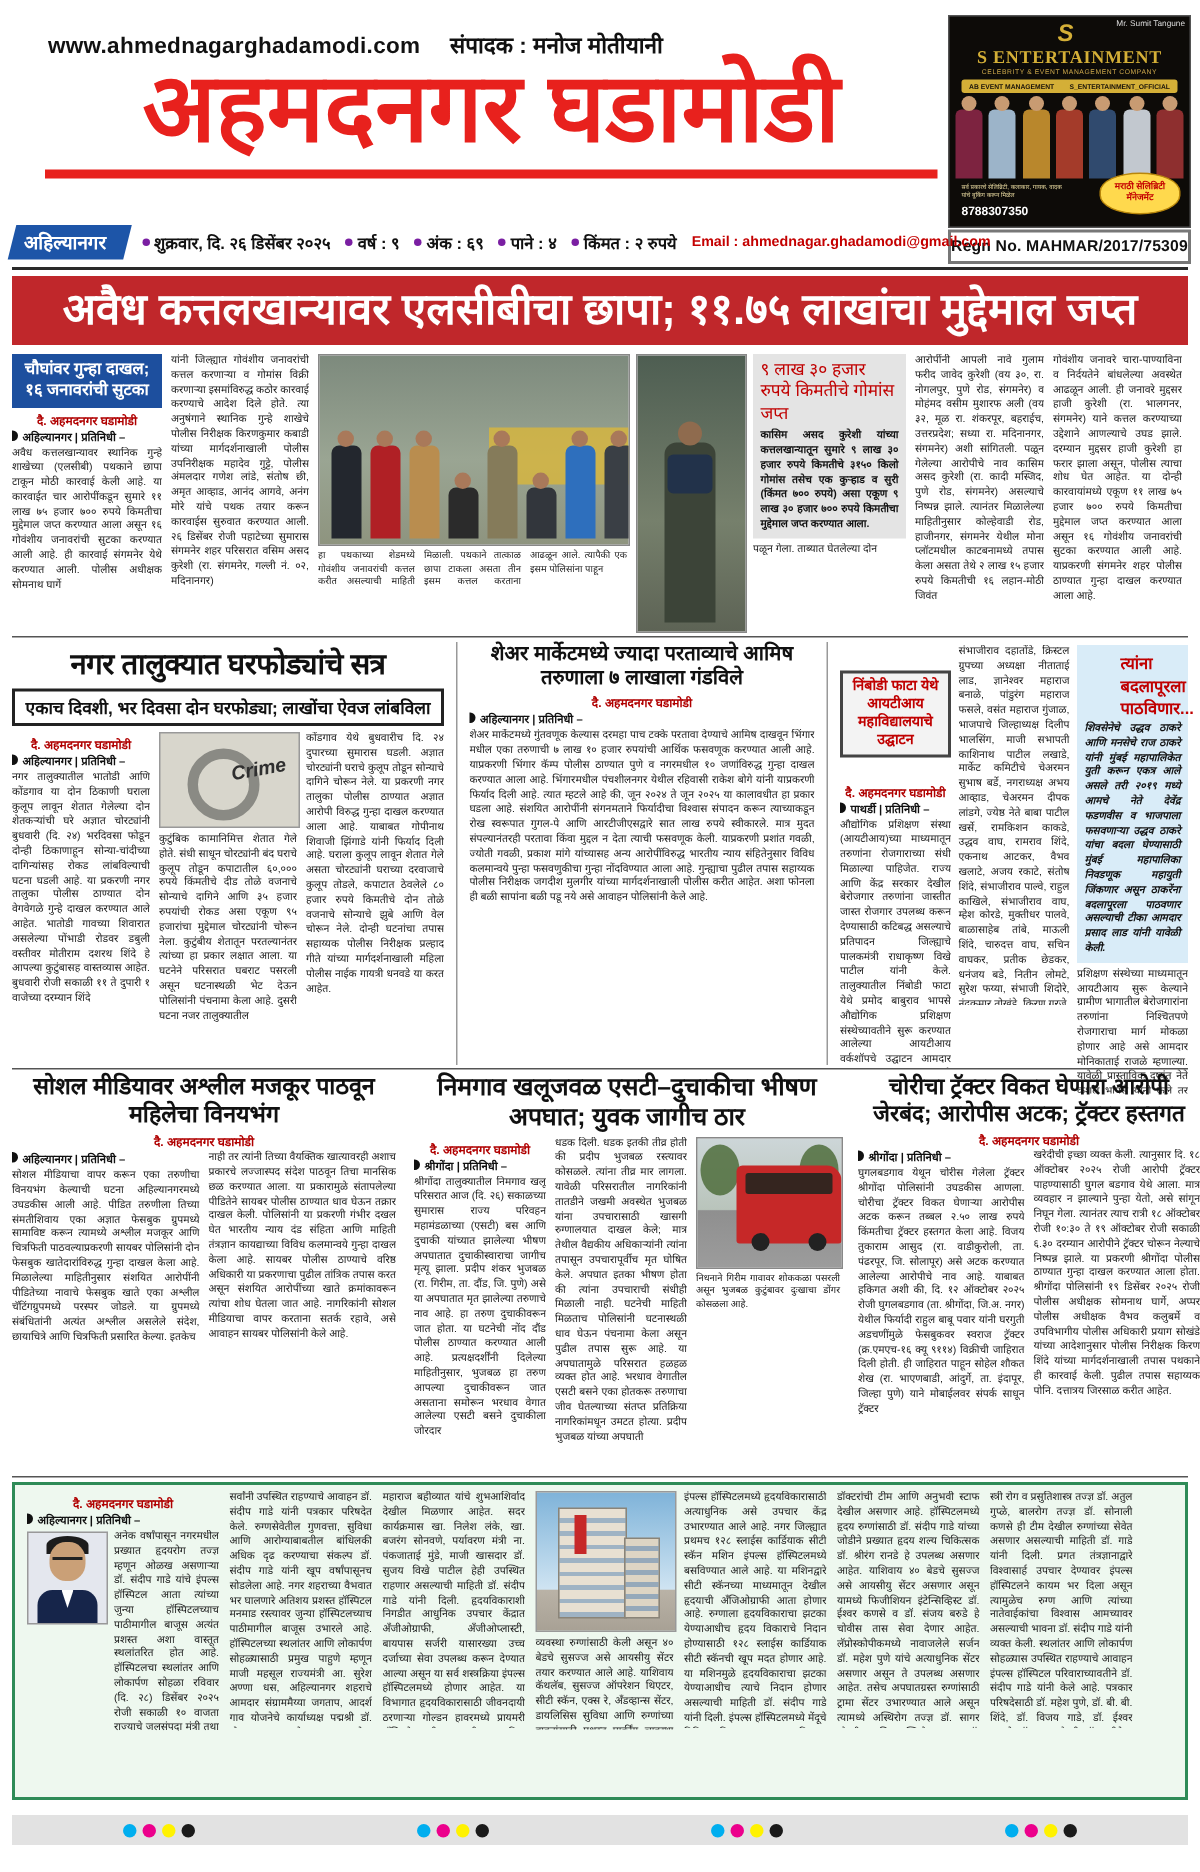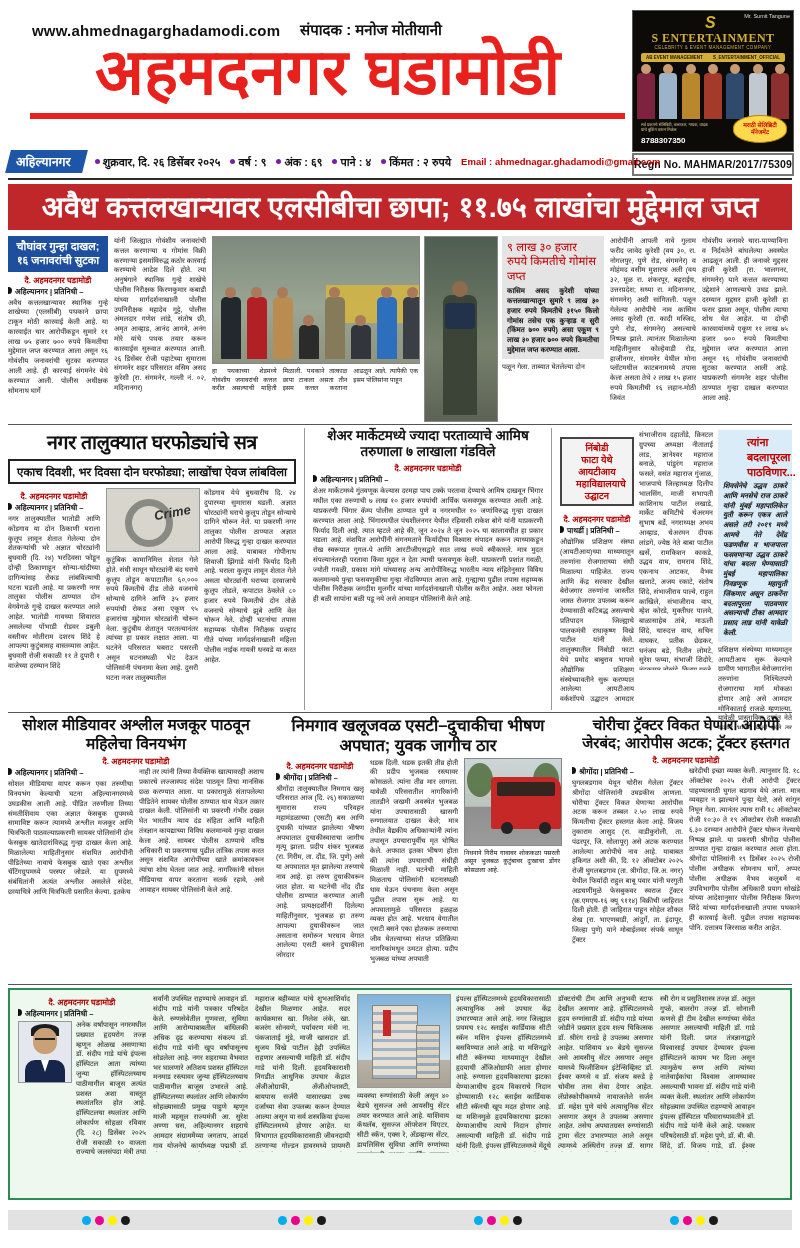--- a/index.html
+++ b/index.html
@@ -71,21 +71,21 @@
   
   #row2{position:absolute;left:8px;right:8px;top:428px;height:282px;display:flex;gap:8px;}
   .h1a{font-size:19.5px;font-weight:800;text-align:center;white-space:nowrap;letter-spacing:-.3px;}
   .subbox{border:2px solid #222;font-size:11.5px;font-weight:bold;text-align:center;padding:3px 2px;margin:4px 0;}
   .crimebox{width:100%;height:62px;background:#d8d6cc;border:1px solid #999;position:relative;overflow:hidden;margin-bottom:3px;}
   .cuff{position:absolute;left:18px;top:10px;width:34px;height:34px;border:7px solid #8a8a84;border-radius:50%;}
   .crimeword{position:absolute;right:8px;top:16px;font-size:13px;font-weight:800;font-style:italic;color:#2f2f2f;transform:rotate(-10deg);}
   .h2b{font-size:13.5px;font-weight:800;text-align:center;line-height:1.2;}
   .h2c{font-size:16.5px;font-weight:800;text-align:center;line-height:1.18;}
   .redsub{border:2px solid #444;background:#f3f3f3;color:#c00000;font-weight:bold;font-size:9.5px;
-          text-align:center;padding:3px 14px;line-height:1.25;margin:7px 0;}
+          text-align:center;padding:3px 2px;line-height:1.25;margin:17px 0;}
   .bluetint{background:#d9ecf8;padding:4px 5px;margin-bottom:3px;}
   .bluetint .bh{color:#c00000;font-weight:bold;font-size:11px;margin-bottom:2px;margin-left:24px;}
   .bluetint .bb{font-size:7px;font-weight:bold;font-style:italic;line-height:1.4;text-align:justify;}
   
   #row3{position:absolute;left:8px;right:8px;top:716px;height:266px;display:flex;gap:6px;justify-content:space-between;}
   .h3{font-size:15.5px;font-weight:800;text-align:center;line-height:1.2;}
   .busphoto{width:100%;height:86px;border:1px solid #888;position:relative;overflow:hidden;
             background:linear-gradient(180deg,#cdd6d8 0%,#b9c4bb 55%,#8f8f8f 56%,#9c9c9c 100%);}
   .tree{position:absolute;top:4px;width:26px;height:34px;border-radius:50%;background:#4f6d3c;opacity:.85;}
   .bus{position:absolute;left:26px;top:18px;width:70px;height:52px;background:#c62828;border-radius:4px 10px 2px 2px;}

